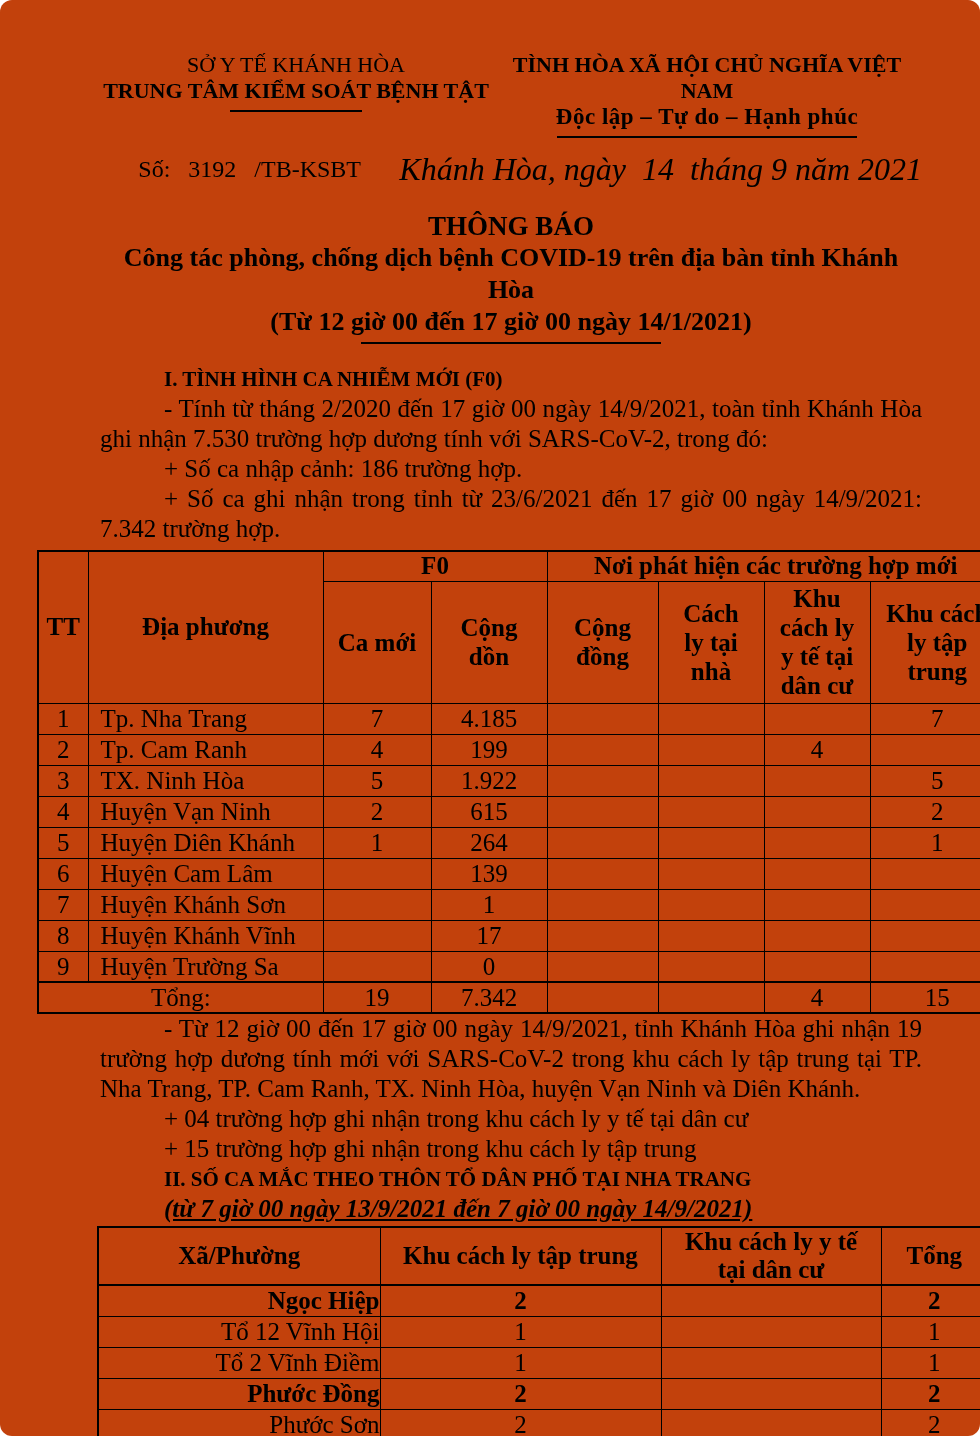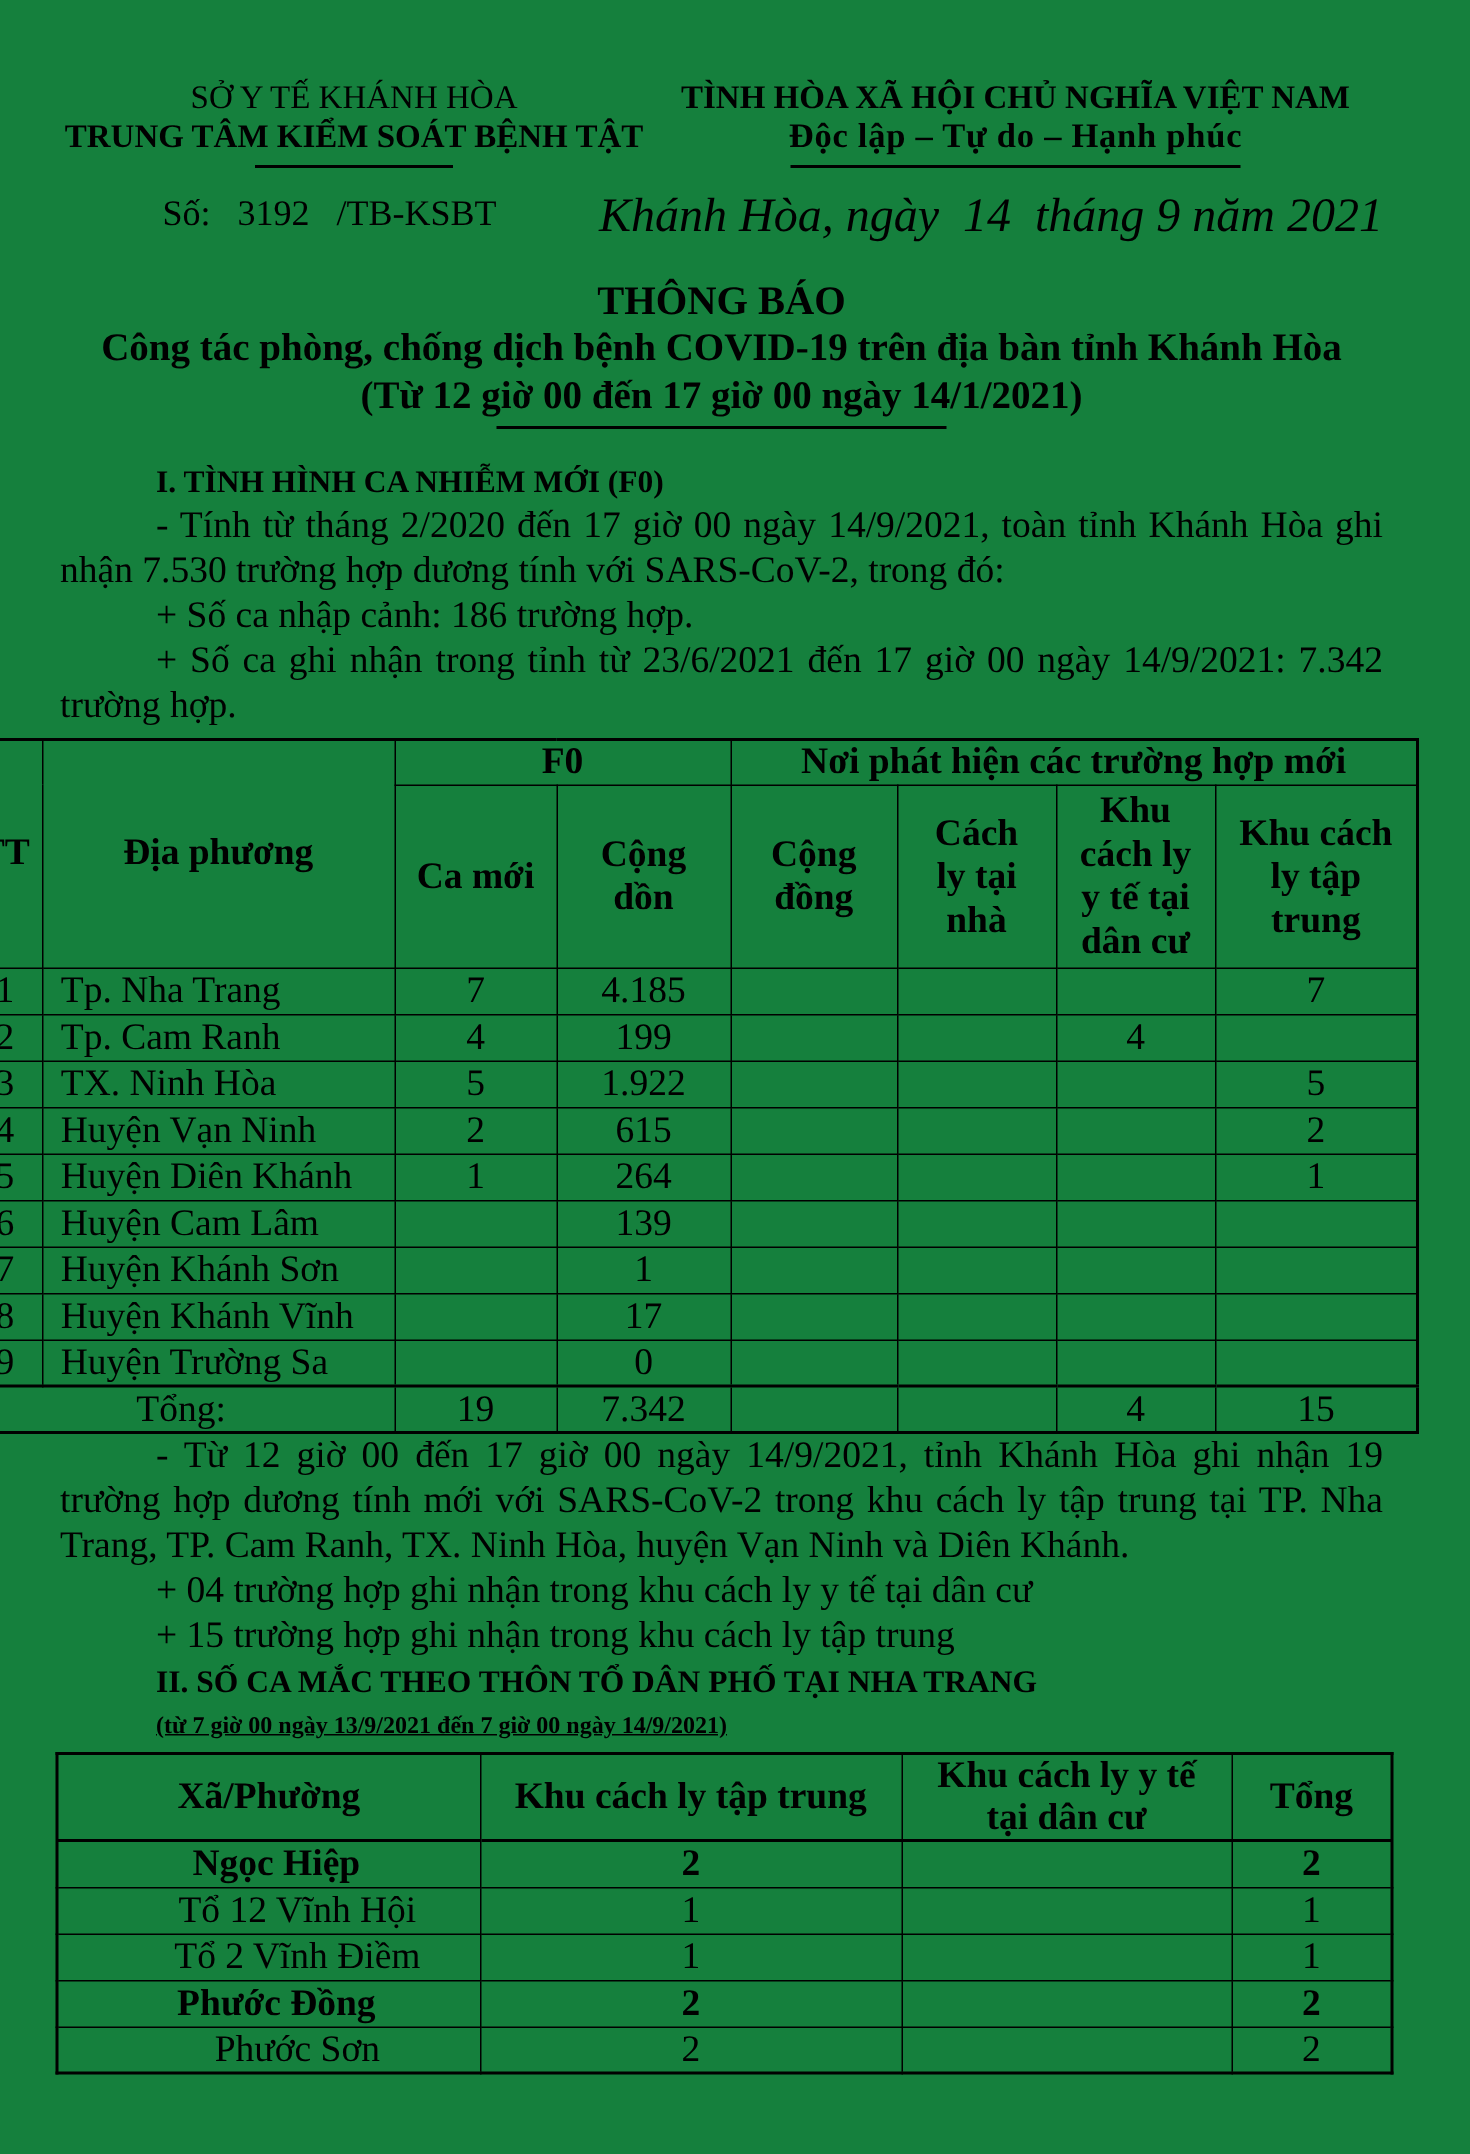--- a/index.html
+++ b/index.html
@@ -1,22 +1,22 @@
 <!DOCTYPE html>
 <html lang="vi"><head>
 <meta charset="utf-8">
 <style>
   * { margin: 0; padding: 0; box-sizing: border-box; }
   html, body { background: #ffffff; }
   .page {
     width: 980px; height: 1436px;
-    background: #15803d; color: #000;
+    background: #c2410c; color: #000;
     font-family: "Liberation Serif", "DejaVu Serif", serif;
-    padding: 52px 58px 0 40px;
-    overflow: hidden; position: relative;
+    padding: 52px 58px 0 100px;
+    overflow: hidden; position: relative; border-radius: 12px;
   }
   .bold { font-weight: bold; }
   
   .doc-header { display: flex; }
   .header-left  { width: 392px; text-align: center; font-size: 22px; line-height: 26px; }
   .header-right { flex: 1;     text-align: center; font-size: 22px; line-height: 26px; }
   .motto2 { font-size: 23px; letter-spacing: .5px; }
   .rule { border-bottom: 2px solid #000; margin: 6px auto 0; }
   .rule-left  { width: 132px; }
   .rule-right { width: 300px; }
@@ -26,37 +26,37 @@
   .meta-right { flex: 1; text-align: center; font-size: 32px; line-height: 30px; font-style: italic; white-space: pre; }
   
   .title-block { margin-top: 26px; text-align: center; }
   .t1 { font-size: 27px; font-weight: bold; line-height: 32px; }
   .t2, .t3 { font-size: 26px; font-weight: bold; line-height: 32px; }
   .title-rule { width: 300px; border-bottom: 2px solid #000; margin: 4px auto 0; }
   
   .heading { font-size: 21px; font-weight: bold; line-height: 30px; text-indent: 64px; }
   .heading-1 { margin-top: 20px; }
   .body-p { font-size: 25px; line-height: 30px; text-align: justify; text-indent: 64px; }
-  .subtitle { font-size: 16px; line-height: 30px; font-weight: bold; 
+  .subtitle { font-size: 25px; line-height: 30px; font-weight: bold; font-style: italic;
               text-indent: 64px; text-decoration: underline; }
   
   table { border-collapse: collapse; table-layout: fixed; }
   .t-main { width: 967px; margin-left: -63px; margin-top: 6px; font-size: 25px; border: 2px solid #000; }
   .t-main th, .t-main td { border: 1px solid #000; text-align: center; vertical-align: middle; padding: 0; }
   .t-main tr.h1 th { height: 30px; font-weight: bold; line-height: 28px; }
   .t-main tr.h2 th { height: 122px; font-weight: bold; line-height: 29px; padding: 0 12px; }
   .t-main tbody td { height: 31px; line-height: 29px; }
   .t-main .td-name { text-align: left; padding-left: 12px; }
   .t-main .total td { font-weight: normal; border-top: 2px solid #000; }
   
   .t-sub { width: 890px; margin-left: -3px; margin-top: 2px; font-size: 25px; border: 2px solid #000; }
   .t-sub th, .t-sub td { border: 1px solid #000; text-align: center; vertical-align: middle; padding: 0; }
   .t-sub th { height: 58px; font-weight: bold; line-height: 28px; padding: 0 14px; border-bottom: 2px solid #000; }
   .t-sub td { height: 31px; line-height: 29px; }
-  .t-sub .name { text-align: center; padding-left: 10px; }
+  .t-sub .name { text-align: right; padding-left: 10px; }
   .t-sub tr.sub .name { padding-left: 38px; }
   .t-sub tr.group td { font-weight: bold; }
 </style>
 </head>
 <body>
 
 <div class="page">
 
   <div class="doc-header">
     <div class="header-left">

